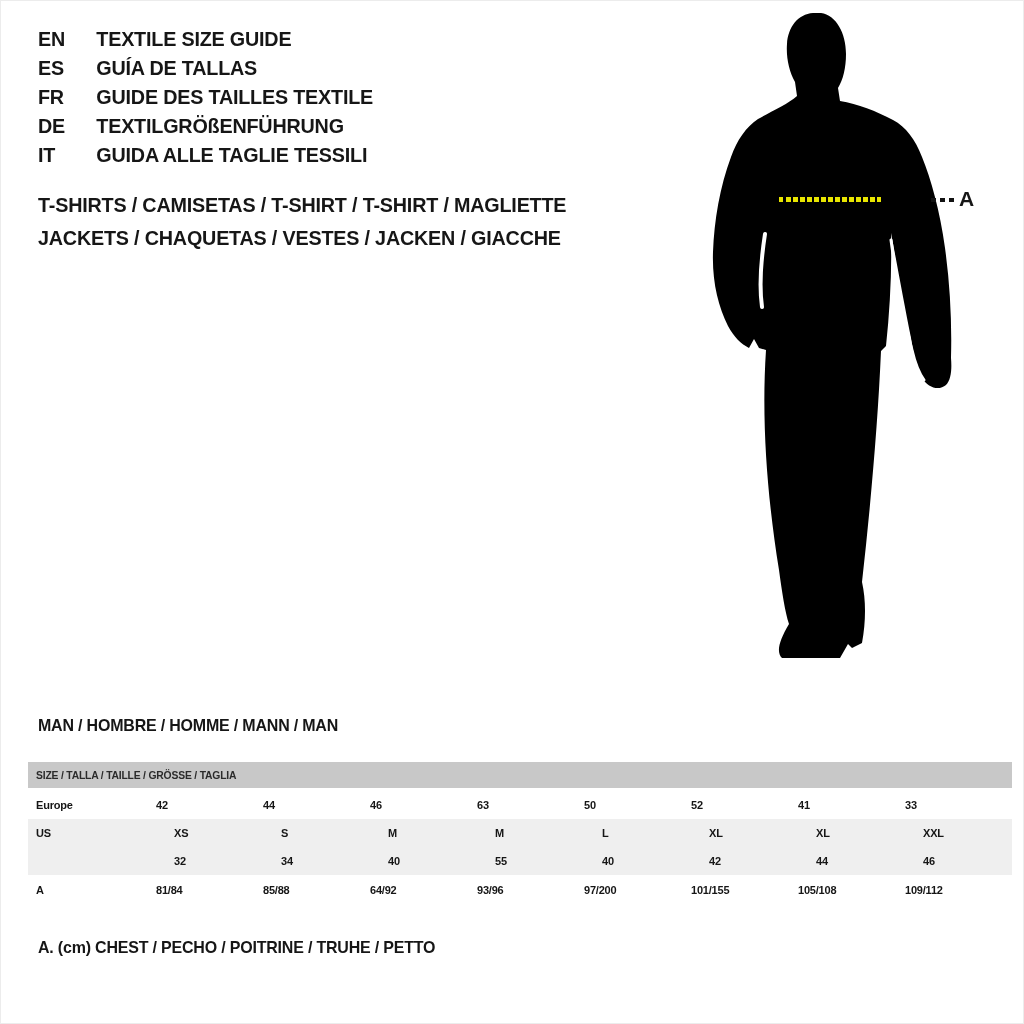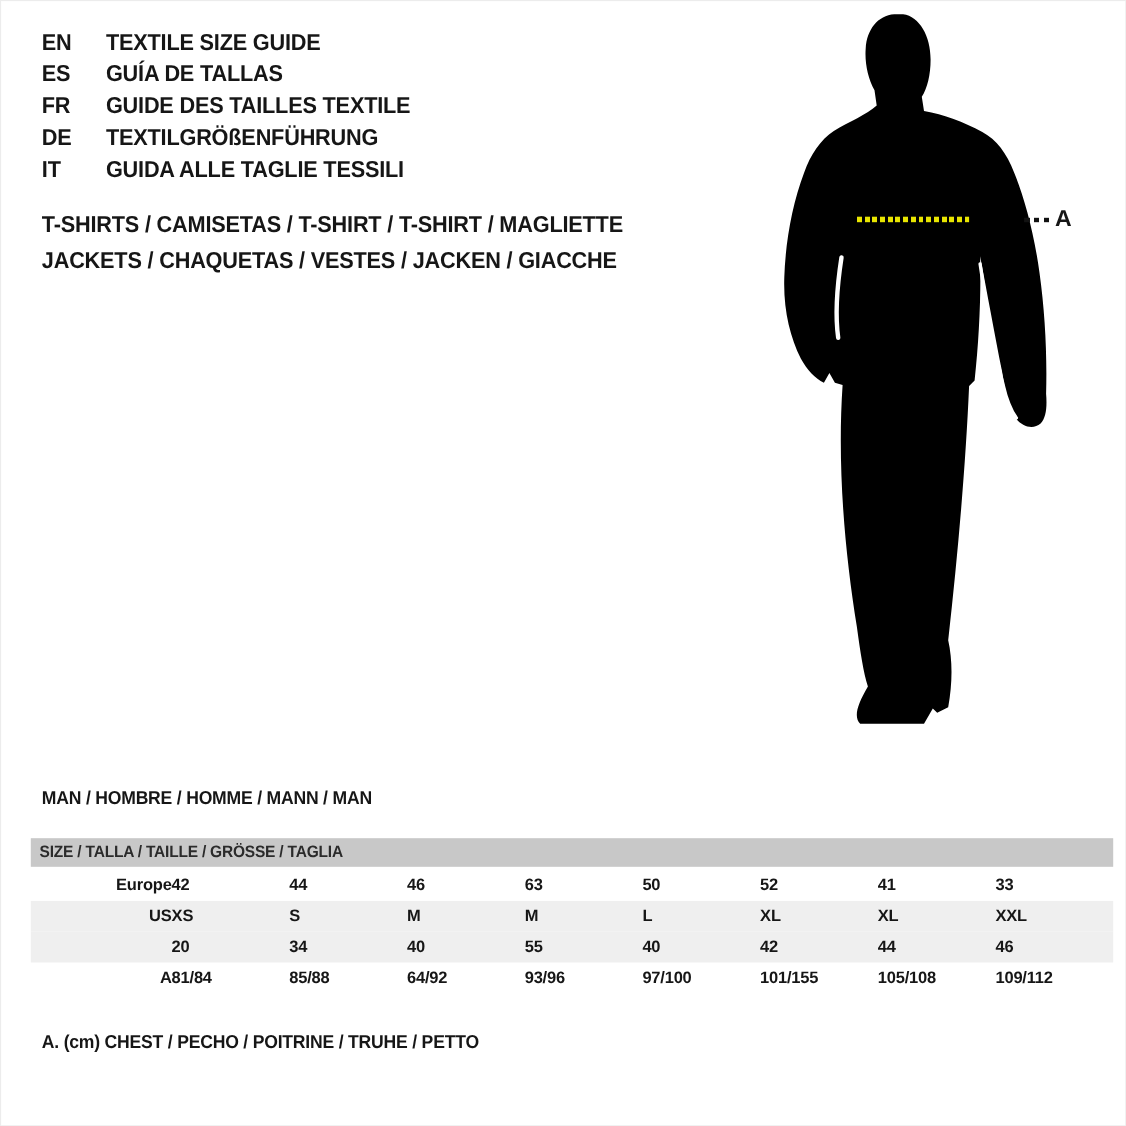--- a/index.html
+++ b/index.html
@@ -24,30 +24,30 @@
     background:repeating-linear-gradient(90deg,var(--dot,#e8e500) 0 4.5px,transparent 4.5px 7px);
   }
   .measure-dashes{
     position:absolute;left:931px;top:198px;width:24px;height:4px;
     background:repeating-linear-gradient(90deg,#121212 0 5px,transparent 5px 9px);
   }
   .measure-label{position:absolute;left:959px;top:187px;font-weight:bold;font-size:21px;}
   
   .man-heading{position:absolute;left:38px;top:716px;font-weight:bold;font-size:17px;letter-spacing:-0.2px;}
   
-  .size-table{position:absolute;left:28px;top:762px;width:984px;font-size:15px;font-weight:bold;letter-spacing:-0.2px;}
+  .size-table{position:absolute;left:28px;top:762px;width:984px;font-size:11px;font-weight:bold;letter-spacing:-0.2px;}
   .thead{
     height:26px;line-height:26px;background:var(--head-bg,#c8c8c8);
     padding-left:8px;margin-bottom:3px;color:#2b2b2b;
   }
   .trow{display:flex;height:28px;line-height:28px;}
-  .trow.shaded{background:var(--shade-bg,#efefef);}
+  .trow.shaded{background:var(--shade-bg,#efefef);gap:18px;}
   .trow:last-child{height:30px;line-height:30px;}
   .tcell{flex:1;text-align:left;}
-  .tcell.label{flex:0 0 120px;text-align:right;padding-left:8px;}
+  .tcell.label{flex:0 0 120px;text-align:left;padding-left:8px;}
   
   .footnote{position:absolute;left:38px;top:938px;font-weight:bold;font-size:17px;letter-spacing:-0.2px;}
 </style>
 </head>
 <body style="--ink: #161616; --head-bg: #c8c8c8; --shade-bg: #efefef; --dot: #e8e500;">
 
 <div class="frame"></div>
 
 <div class="lang-block condensed">
   <div class="lang-row">
@@ -148,36 +148,36 @@
         <div class="tcell">S</div>
         <div class="tcell">M</div>
         <div class="tcell">M</div>
         <div class="tcell">L</div>
         <div class="tcell">XL</div>
         <div class="tcell">XL</div>
         <div class="tcell">XXL</div>
       </div>
       <div class="trow shaded">
         <div class="tcell label"></div>
-        <div class="tcell">20</div>
+        <div class="tcell">32</div>
         <div class="tcell">34</div>
         <div class="tcell">40</div>
         <div class="tcell">55</div>
         <div class="tcell">40</div>
         <div class="tcell">42</div>
         <div class="tcell">44</div>
         <div class="tcell">46</div>
       </div>
       <div class="trow">
         <div class="tcell label">A</div>
         <div class="tcell">81/84</div>
         <div class="tcell">85/88</div>
         <div class="tcell">64/92</div>
         <div class="tcell">93/96</div>
-        <div class="tcell">97/100</div>
+        <div class="tcell">97/200</div>
         <div class="tcell">101/155</div>
         <div class="tcell">105/108</div>
         <div class="tcell">109/112</div>
       </div>
     </div>
 </div>
 
 <div class="footnote condensed">A. (cm) CHEST / PECHO / POITRINE / TRUHE / PETTO</div>
 
 </body></html>

